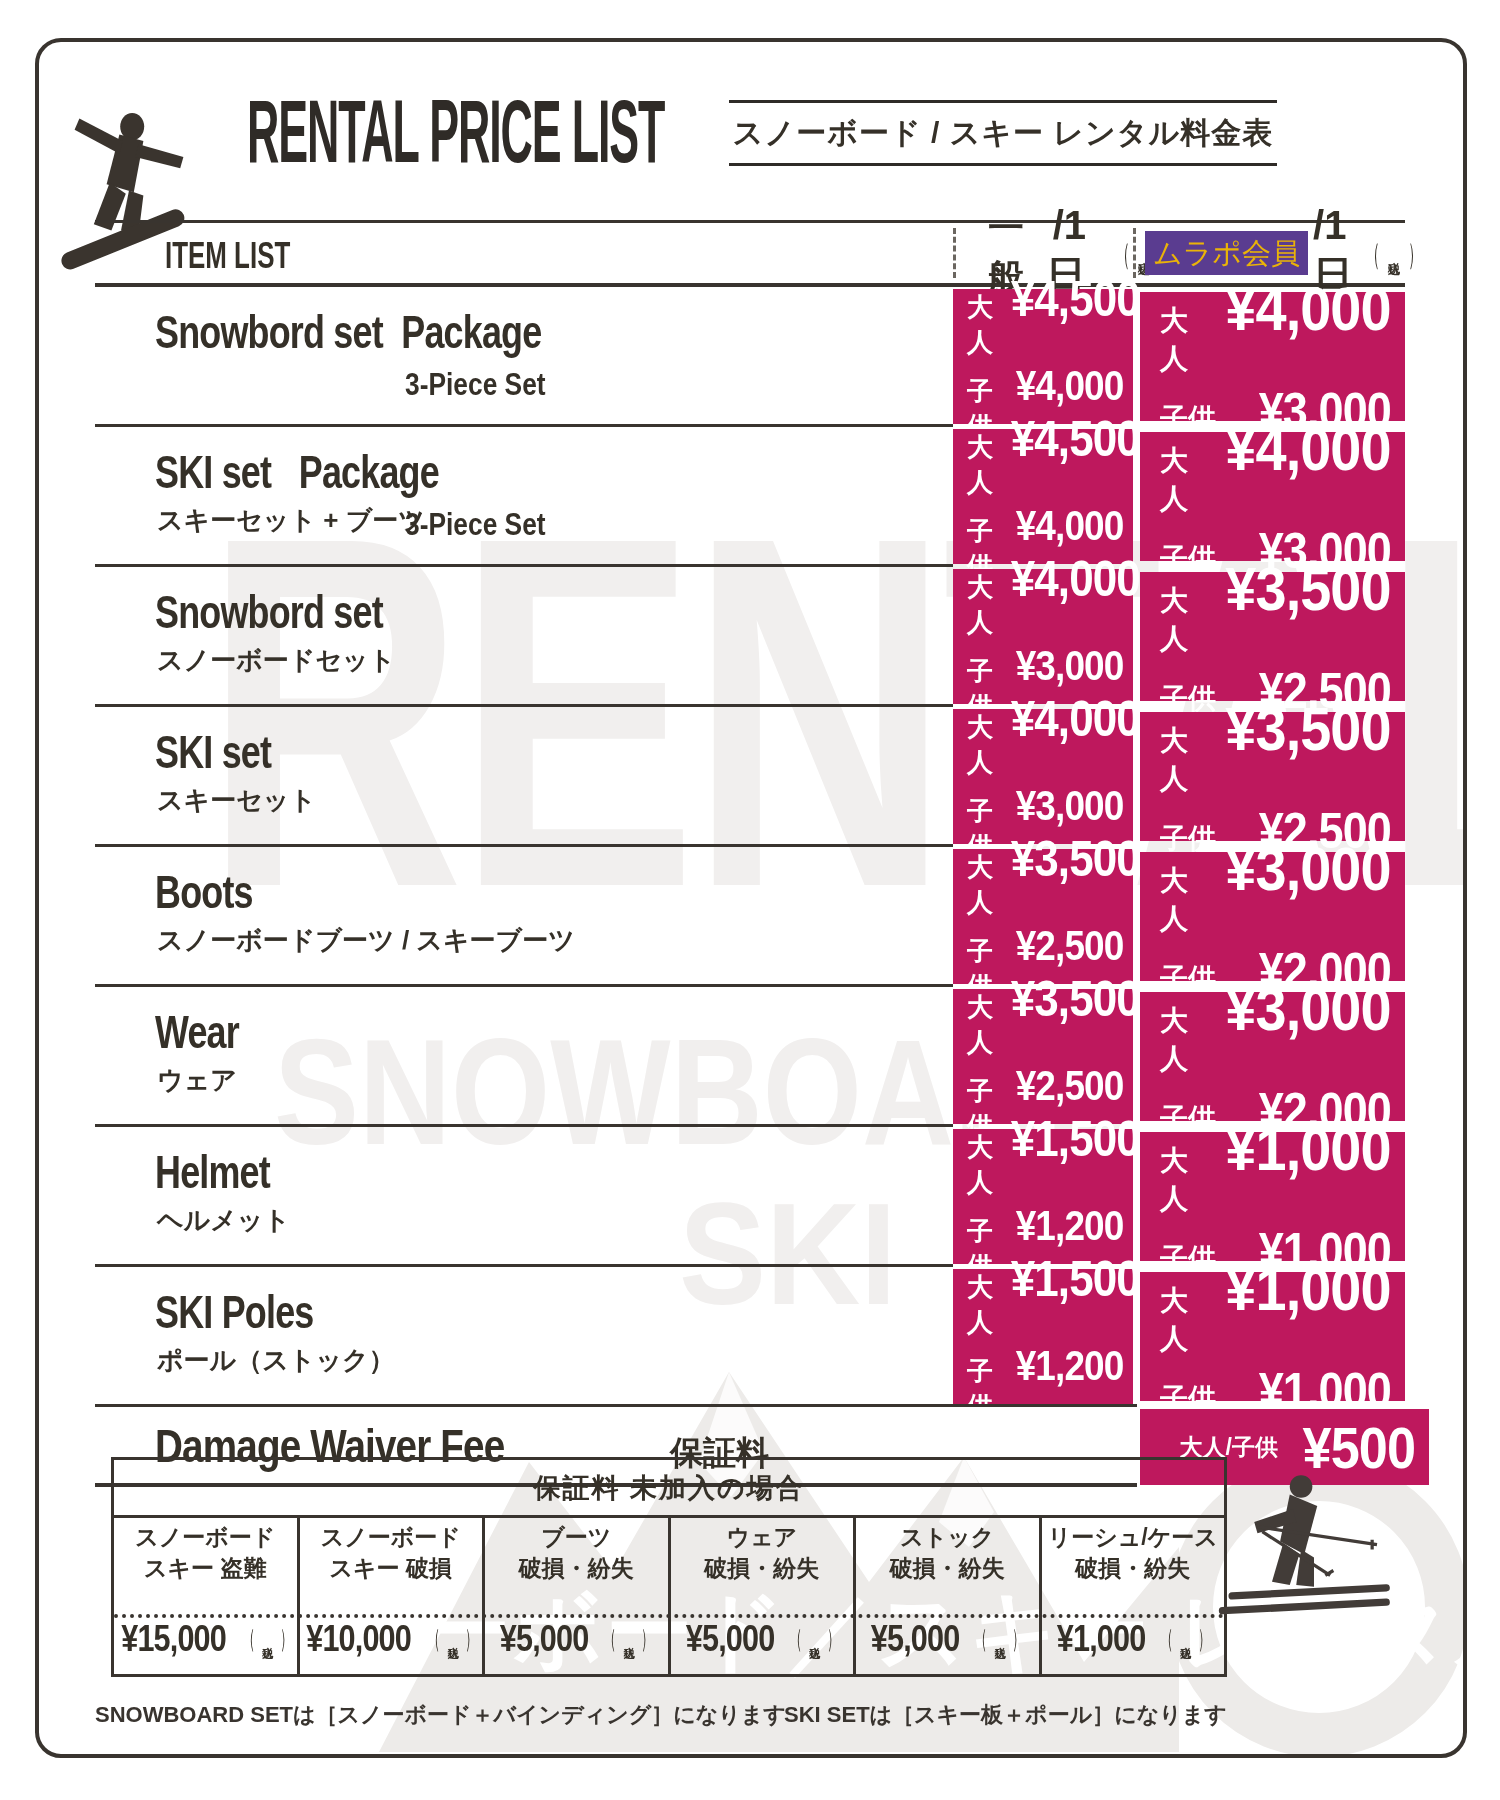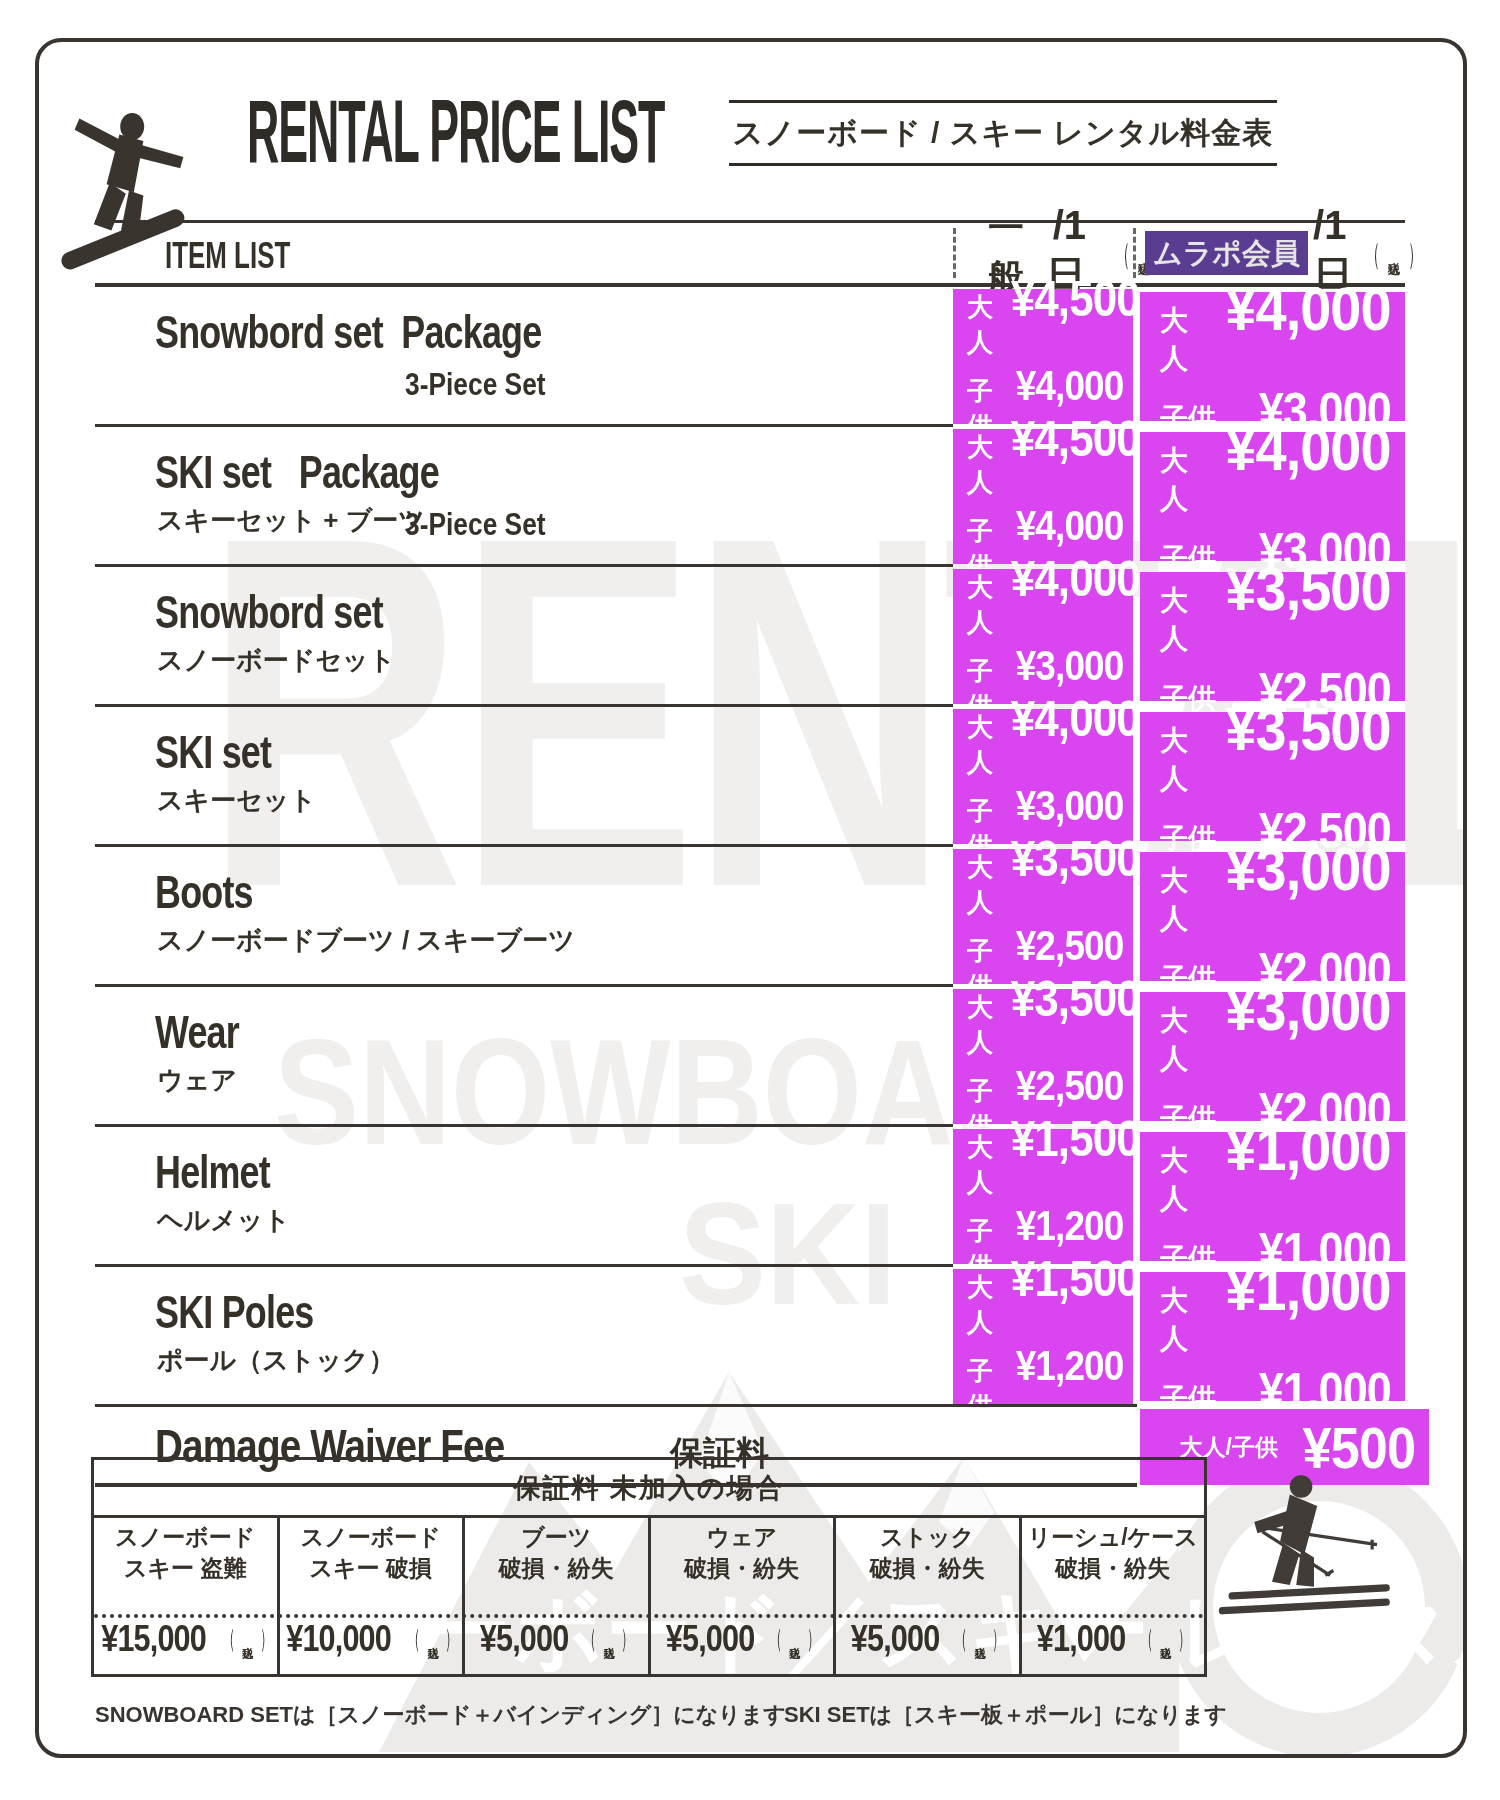--- a/index.html
+++ b/index.html
@@ -36,38 +36,38 @@
   .mt-header{position:relative;height:60px;border-top:3px solid #39342f;border-bottom:4px solid #39342f;}
   .item-list{position:absolute;left:70px;top:12px;font-size:36px;font-weight:bold;white-space:nowrap;
              display:inline-block;transform:scaleX(0.72);transform-origin:left top;}
   .dash{position:absolute;top:5px;bottom:5px;width:0;border-left:3px dashed #6b6660;}
   .d1{left:858px;} .d2{left:1038px;}
   .col-hdr{position:absolute;top:0;bottom:0;display:flex;align-items:center;}
   .hdr-general{left:900px;width:178px;justify-content:center;gap:22px;text-align:right;}
   .hdr-member{left:1050px;width:260px;justify-content:flex-start;gap:5px;}
   .h-big{font-size:36px;font-weight:bold;}
   .h-per{font-size:40px;font-weight:bold;}
-  .badge{display:inline-block;background:#5a3c90;color:#e5e5e5;font-size:29px;font-weight:bold;
+  .badge{display:inline-block;background:#5a3c90;color:#eab308;font-size:29px;font-weight:normal;
          line-height:44px;padding:0 8px;white-space:nowrap;}
   .taxwrap{display:inline-flex;align-items:center;}
   .paren{display:inline-block;font-size:30px;font-weight:400;transform:scaleX(0.45);line-height:0.9;}
   .tax-stack{writing-mode:vertical-rl;text-orientation:upright;font-size:12px;font-weight:bold;
              line-height:1;letter-spacing:1px;}
 
   .rows{position:relative;}
   .row{position:relative;height:140px;}
   .row::after{content:"";position:absolute;left:0;bottom:0;width:858px;border-bottom:3px solid #39342f;}
   .row:last-child::after{width:1042px;}
   .item-name-en{position:absolute;left:60px;top:18px;font-size:46px;font-weight:bold;letter-spacing:-1px;
                 white-space:pre;display:inline-block;transform:scaleX(0.78);transform-origin:left top;
                 color:#353028;}
   .item-name-ja{position:absolute;left:62px;top:76px;font-size:26px;font-weight:bold;white-space:pre;}
   .item-note{position:absolute;left:310px;top:80px;font-size:31px;font-weight:bold;white-space:nowrap;
              display:inline-block;transform:scaleX(0.85);transform-origin:left top;}
-  .pb{position:absolute;background:#d946ef;color:#fff;display:flex;flex-direction:column;
+  .pb{position:absolute;background:#be185d;color:#fff;display:flex;flex-direction:column;
       justify-content:center;box-sizing:border-box;}
   .pb .pline{display:flex;align-items:baseline;justify-content:space-between;width:100%;}
   .plabel{font-size:26px;font-weight:bold;}
   .pval{display:inline-block;font-weight:bold;letter-spacing:-1px;transform:scaleX(0.88);
         transform-origin:right center;white-space:nowrap;}
   .pb.general{left:858px;top:2px;bottom:3px;width:180px;padding:0 10px 0 14px;gap:2px;}
   .pb.general .adult .pval{font-size:50px;}
   .pb.general .child .pval{font-size:42px;}
   .pb.member{left:1045px;top:5px;bottom:6px;width:265px;padding:0 14px 0 20px;gap:4px;}
   .pb.member .plabel{font-size:28px;}
@@ -78,21 +78,21 @@
   .damage-row::after{content:"";position:absolute;left:0;bottom:0;width:1042px;border-bottom:4px solid #39342f;}
   .damage-name{position:absolute;left:60px;top:12px;font-size:46px;font-weight:bold;letter-spacing:-1px;
                white-space:nowrap;display:inline-block;transform:scaleX(0.84);transform-origin:left top;}
   .damage-ja{position:absolute;left:575px;top:24px;font-size:33px;font-weight:bold;}
   .pb.damage{left:1045px;top:2px;bottom:2px;width:289px;flex-direction:row;align-items:center;
              justify-content:flex-end;gap:12px;padding:0 14px 0 10px;}
   .pb.damage .plabel{font-size:23px;}
   .pb.damage .pval{font-size:58px;transform:scaleX(0.9);}
 
   
-  .penalty{position:absolute;left:52px;top:1415px;width:1110px;border:3px solid #39342f;background:transparent;}
+  .penalty{position:absolute;left:72px;top:1415px;width:1110px;border:3px solid #39342f;background:transparent;}
   .p-header{height:55px;border-bottom:3px solid #39342f;display:flex;align-items:center;justify-content:center;
             font-size:27px;font-weight:bold;letter-spacing:2px;}
   .p-cols{position:relative;display:flex;height:156px;}
   .p-col{flex:1;position:relative;text-align:center;padding-top:4px;box-sizing:border-box;}
   .p-col + .p-col{border-left:3px solid #39342f;}
   .p-l1,.p-l2{font-size:23px;font-weight:bold;line-height:1.35;white-space:nowrap;}
   .p-dotted{position:absolute;left:0;right:0;top:96px;border-top:4px dotted #39342f;}
   .p-price{position:absolute;left:0;right:0;bottom:14px;display:flex;align-items:center;justify-content:center;gap:1px;}
   .p-val{display:inline-block;font-size:36px;font-weight:bold;letter-spacing:-1px;transform:scaleX(0.85);
          transform-origin:center;white-space:nowrap;}

